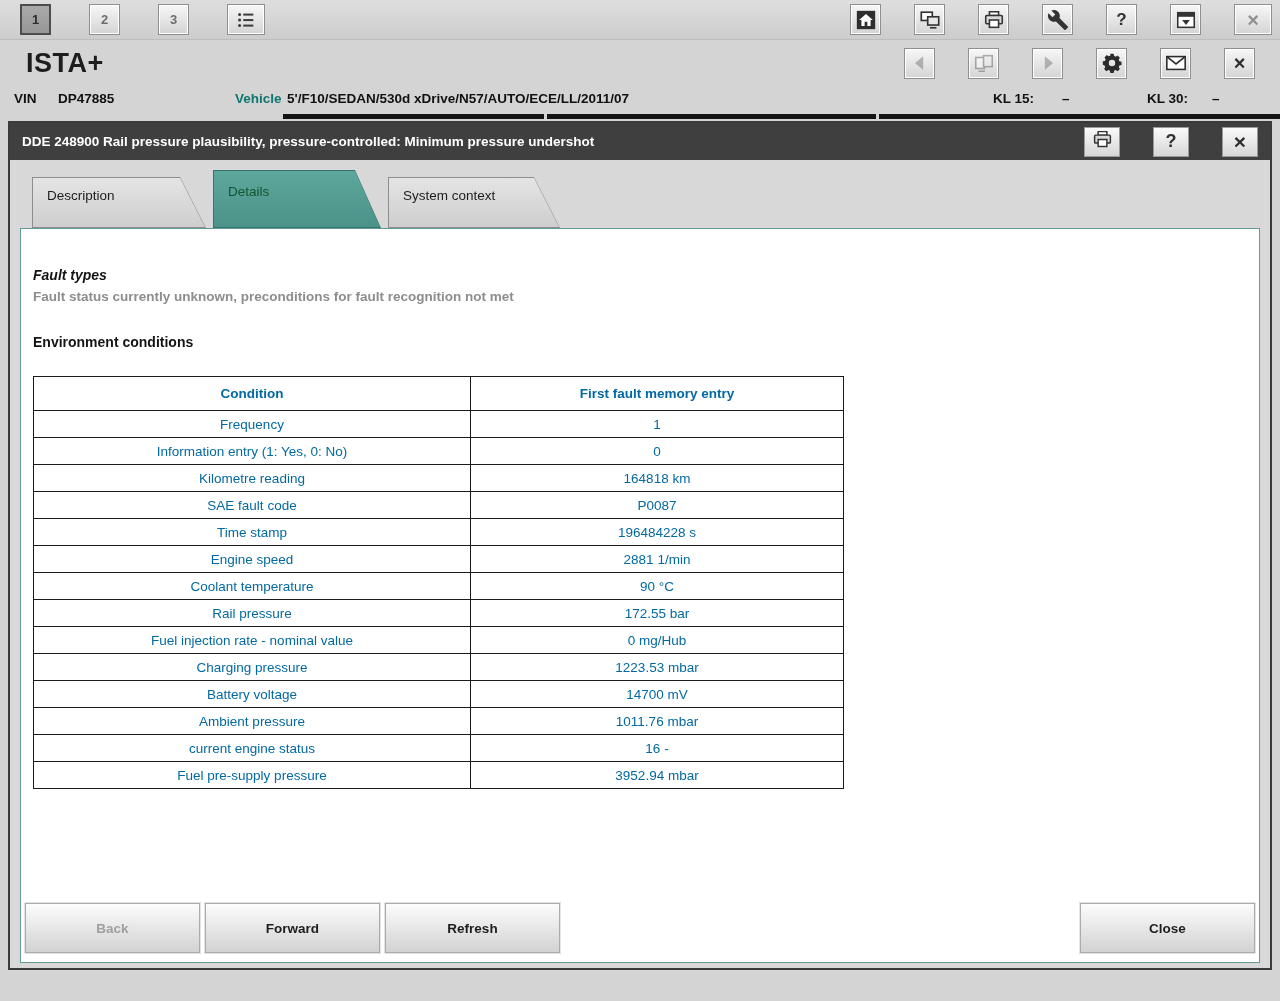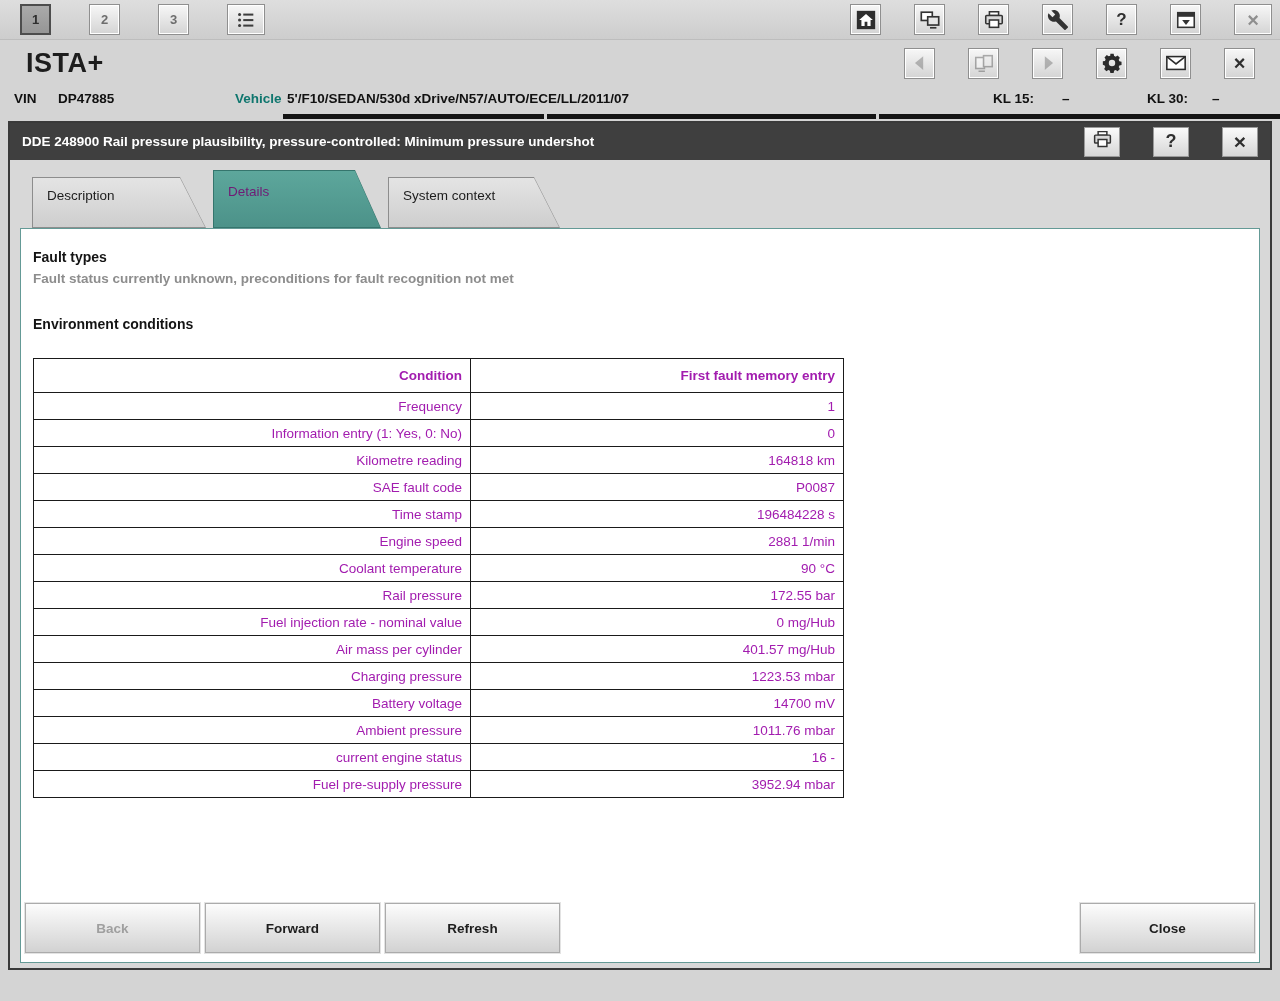--- a/index.html
+++ b/index.html
@@ -96,34 +96,34 @@
   .tab { position:relative; height:51px; margin-right:7px; cursor:default; }
   .tab-w1 { width:174px; } .tab-w2 { width:168px; } .tab-w3 { width:172px; }
   .tab-outer { position:absolute; inset:0; background:#8d8d8d;
     clip-path:polygon(0 0, calc(100% - 26px) 0, 100% 100%, 0 100%); }
   .tab-inner { position:absolute; inset:1px; background:linear-gradient(#e4e4e4,#cecece);
     clip-path:polygon(0 0, calc(100% - 25px) 0, 100% 100%, 0 100%); }
   .tab-label { position:relative; z-index:1; padding:11px 0 0 15px; font-size:13.5px; color:#1d1d1d; }
   .tab.active { height:58px; }
   .tab.active .tab-outer { background:#35756d; }
   .tab.active .tab-inner { background:linear-gradient(#5da79c,#4c9289); }
-  .tab.active .tab-label { color:#701a75; padding-top:14px; }
+  .tab.active .tab-label { color:#14532d; padding-top:14px; }
 
   
   .content {
     flex:1; margin:0 10px 5px 10px; background:#ffffff;
     border:1px solid #649a96; position:relative; padding-left:12px; overflow:hidden;
   }
   .h-bold { font-size:14px; font-weight:bold; color:#141414; }
-  #fault-types-heading { margin-top:20px; }
+  #fault-types-heading { margin-top:38px;font-style:italic; }
   .gray-line { font-size:13.5px; font-weight:bold; color:#8d8d8d; margin-top:6px; }
   #env-heading { margin-top:30px; }
 
   table.env-table { border-collapse:collapse; margin-top:26px; font-size:13.5px; background:#fff; }
-  .env-table th, .env-table td { border:1px solid #1a1a1a; text-align:right; padding:0 8px; color:#a21caf; }
+  .env-table th, .env-table td { border:1px solid #1a1a1a; text-align:center; padding:0 8px; color:#0369a1; }
   .env-table th { height:34px; font-weight:bold; }
   .env-table td { height:27px; font-weight:normal; }
   .col-condition { width:437px; }
   .col-value { width:373px; }
 
   
   .footer-btn {
     position:absolute; bottom:9px; width:175px; height:50px;
     background:linear-gradient(#fcfcfc,#d2d2d2);
     border:1px solid #ababab; box-shadow:0 0 0 1px #e3e3e3;
@@ -354,24 +354,20 @@
             </tr>
             <tr>
               <td class="col-condition">Rail pressure</td>
               <td class="col-value">172.55 bar</td>
             </tr>
             <tr>
               <td class="col-condition">Fuel injection rate - nominal value</td>
               <td class="col-value">0 mg/Hub</td>
             </tr>
             <tr>
-              <td class="col-condition">Air mass per cylinder</td>
-              <td class="col-value">401.57 mg/Hub</td>
-            </tr>
-            <tr>
               <td class="col-condition">Charging pressure</td>
               <td class="col-value">1223.53 mbar</td>
             </tr>
             <tr>
               <td class="col-condition">Battery voltage</td>
               <td class="col-value">14700 mV</td>
             </tr>
             <tr>
               <td class="col-condition">Ambient pressure</td>
               <td class="col-value">1011.76 mbar</td>

